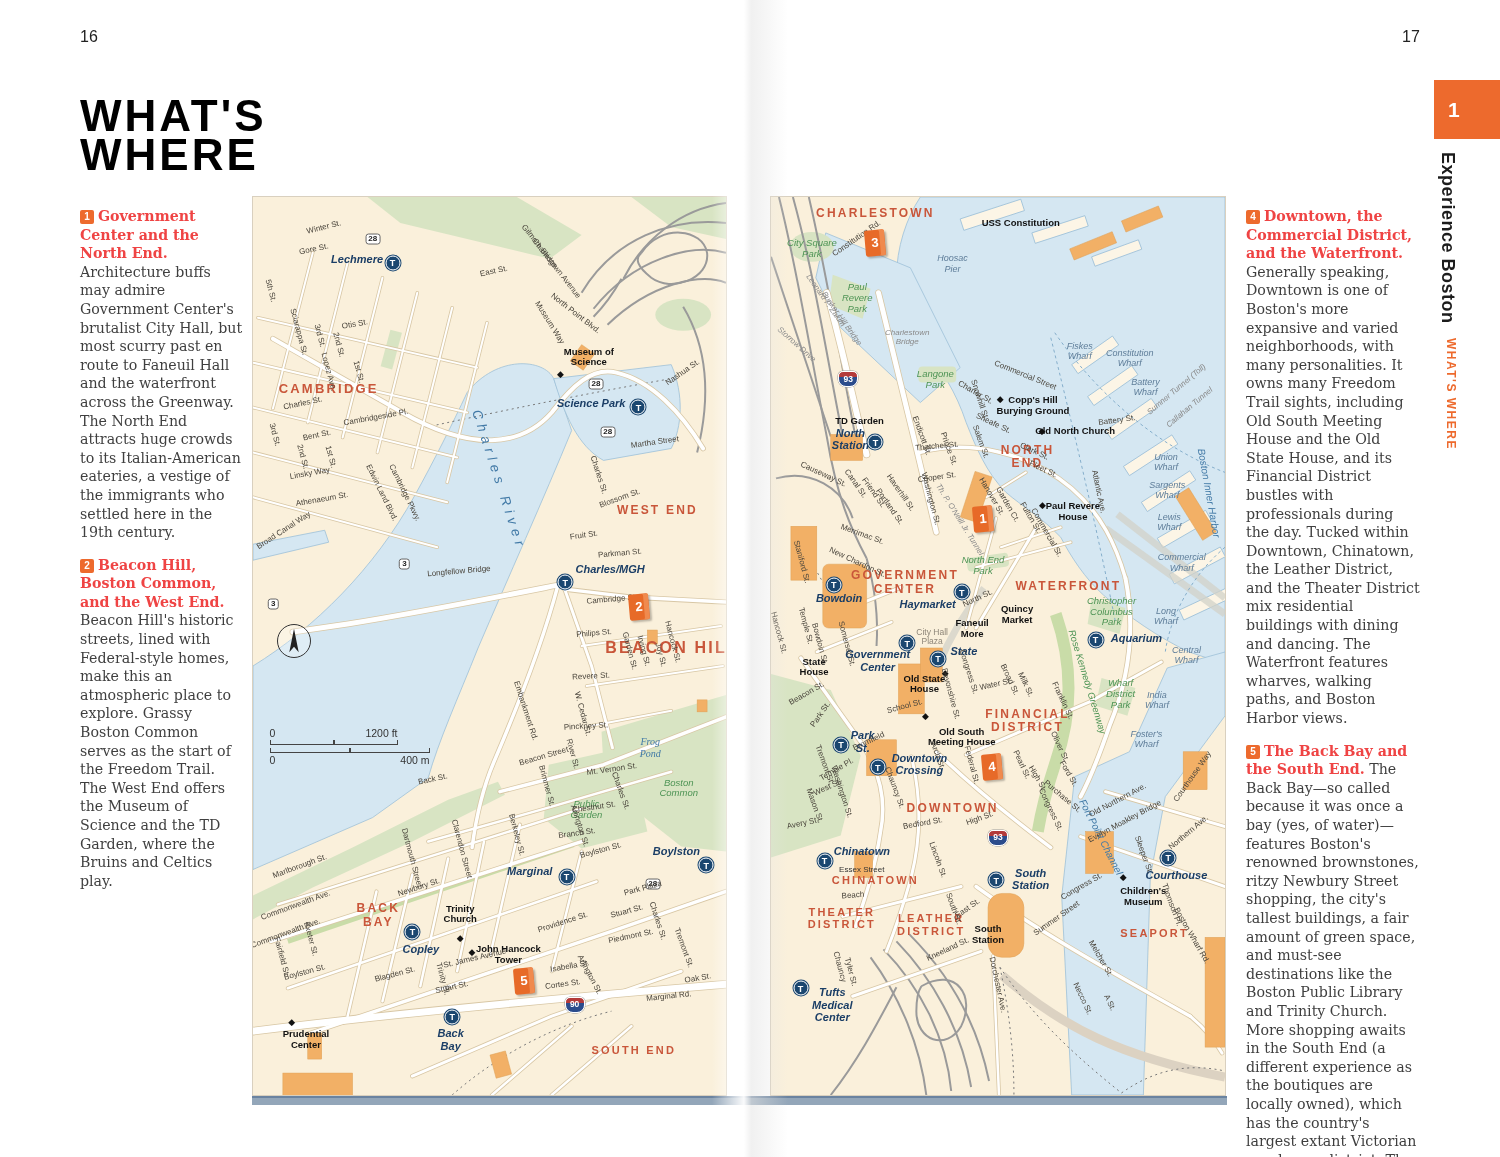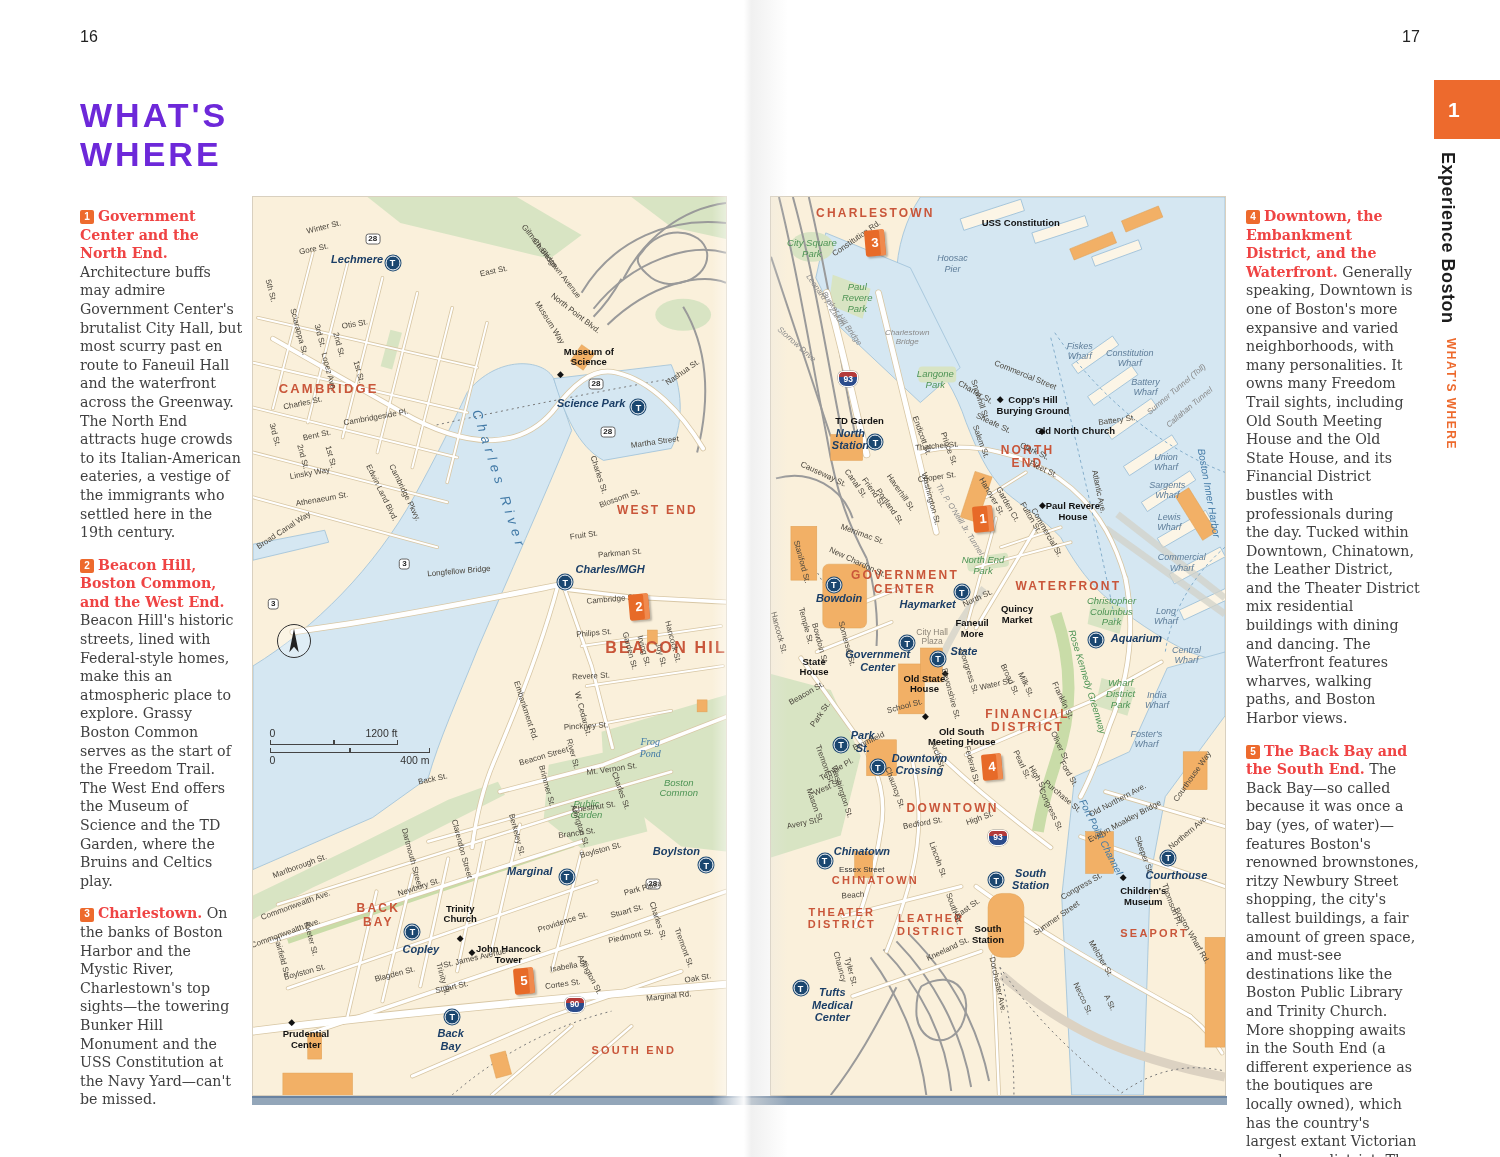--- a/index.html
+++ b/index.html
@@ -4,22 +4,22 @@
 <style>
   * { margin:0; padding:0; box-sizing:border-box; }
   html,body { background:#fff; }
   body { width:1500px; height:1157px; position:relative; overflow:hidden;
          font-family:"Liberation Sans", sans-serif; }
   .spread { position:absolute; inset:0; }
 
   
   .pagenum { position:absolute; top:28px; font-size:16px; color:#222; }
   .pagenum.left { left:80px; } .pagenum.right { left:1402px; }
-  .title { position:absolute; left:80px; top:96px; color:#6d28d9; font-weight:bold;
-           font-size:34px; line-height:39px; letter-spacing:3px; }
+  .title { position:absolute; left:80px; top:96px; color:#000000; font-weight:bold;
+           font-size:44px; line-height:39px; letter-spacing:3px; }
 
   
   .col { position:absolute; top:207px; font-family:"DejaVu Serif", serif;
          font-size:14.2px; line-height:18.6px; color:#3f3f3f; }
   .col.colL { left:80px; width:163px; }
   .col.colR { left:1246px; width:174px; }
   .item { margin-bottom:14px; }
   .numbadge { display:inline-flex; width:14px; height:14px; background:#ED6A2D; color:#fff;
               font-family:"Liberation Sans", sans-serif; font-size:10px; font-weight:bold;
               align-items:center; justify-content:center; border-radius:2px; margin-right:4px;
@@ -120,29 +120,25 @@
 
   <div class="col colL">
     <p class="item">
       <span class="numbadge">1</span><span class="hd">Government Center and the North End.</span>
       <span class="bd">Architecture buffs may admire Government Center's brutalist City Hall, but most scurry past en route to Faneuil Hall and the waterfront across the Greenway. The North End attracts huge crowds to its Italian-American eateries, a vestige of the immigrants who settled here in the 19th century.</span>
     </p>
     <p class="item">
       <span class="numbadge">2</span><span class="hd">Beacon Hill, Boston Common, and the West End.</span>
       <span class="bd">Beacon Hill's historic streets, lined with Federal-style homes, make this an atmospheric place to explore. Grassy Boston Common serves as the start of the Freedom Trail. The West End offers the Museum of Science and the TD Garden, where the Bruins and Celtics play.</span>
     </p>
-    <p class="item">
-      <span class="numbadge">3</span><span class="hd">Charlestown.</span>
-      <span class="bd">On the banks of Boston Harbor and the Mystic River, Charlestown's top sights—the towering Bunker Hill Monument and the USS Constitution at the Navy Yard—can't be missed.</span>
-    </p>
   </div>
 
   <div class="col colR">
     <p class="item">
-      <span class="numbadge">4</span><span class="hd">Downtown, the Embankment District, and the Waterfront.</span>
+      <span class="numbadge">4</span><span class="hd">Downtown, the Commercial District, and the Waterfront.</span>
       <span class="bd">Generally speaking, Downtown is one of Boston's more expansive and varied neighborhoods, with many personalities. It owns many Freedom Trail sights, including Old South Meeting House and the Old State House, and its Financial District bustles with professionals during the day. Tucked within Downtown, Chinatown, the Leather District, and the Theater District mix residential buildings with dining and dancing. The Waterfront features wharves, walking paths, and Boston Harbor views.</span>
     </p>
     <p class="item">
       <span class="numbadge">5</span><span class="hd">The Back Bay and the South End.</span>
       <span class="bd">The Back Bay—so called because it was once a bay (yes, of water)—features Boston's renowned brownstones, ritzy Newbury Street shopping, the city's tallest buildings, a fair amount of green space, and must-see destinations like the Boston Public Library and Trinity Church. More shopping awaits in the South End (a different experience as the boutiques are locally owned), which has the country's largest extant Victorian row house district. The South End is Boston's thriving LGBTQ+ community.</span>
     </p>
   </div>
 
   <div class="tab-square">
     <span>1</span>

